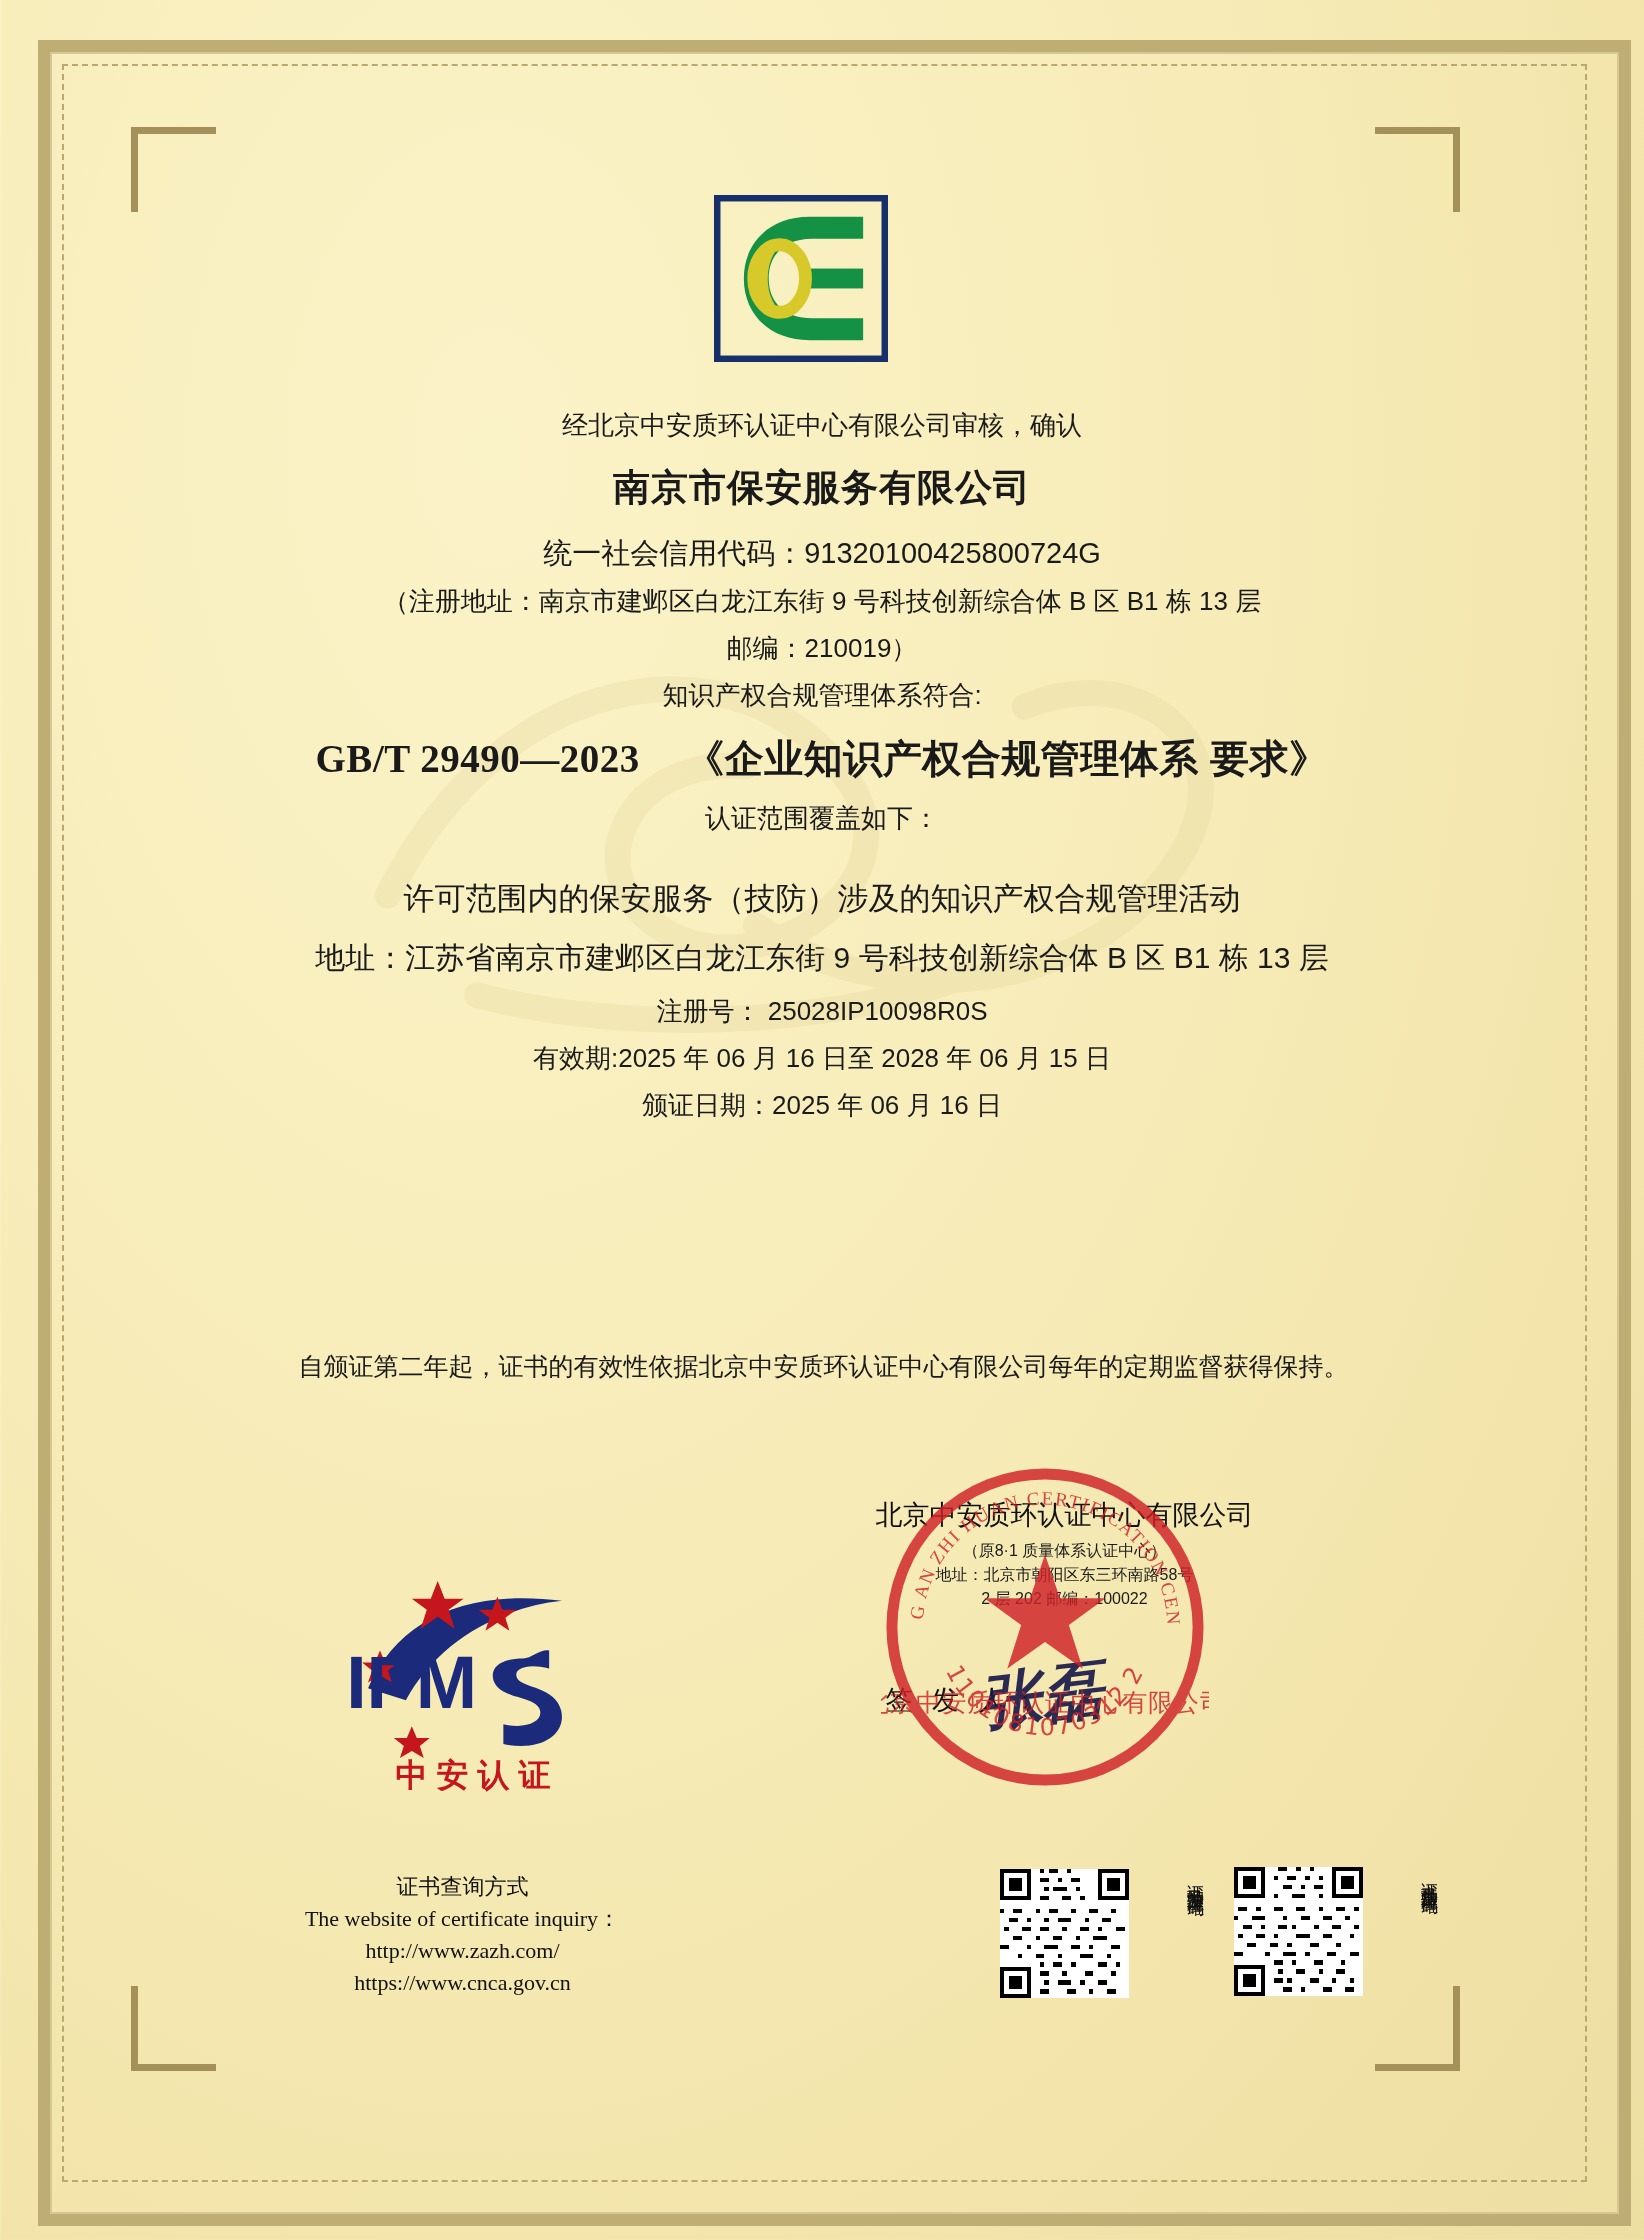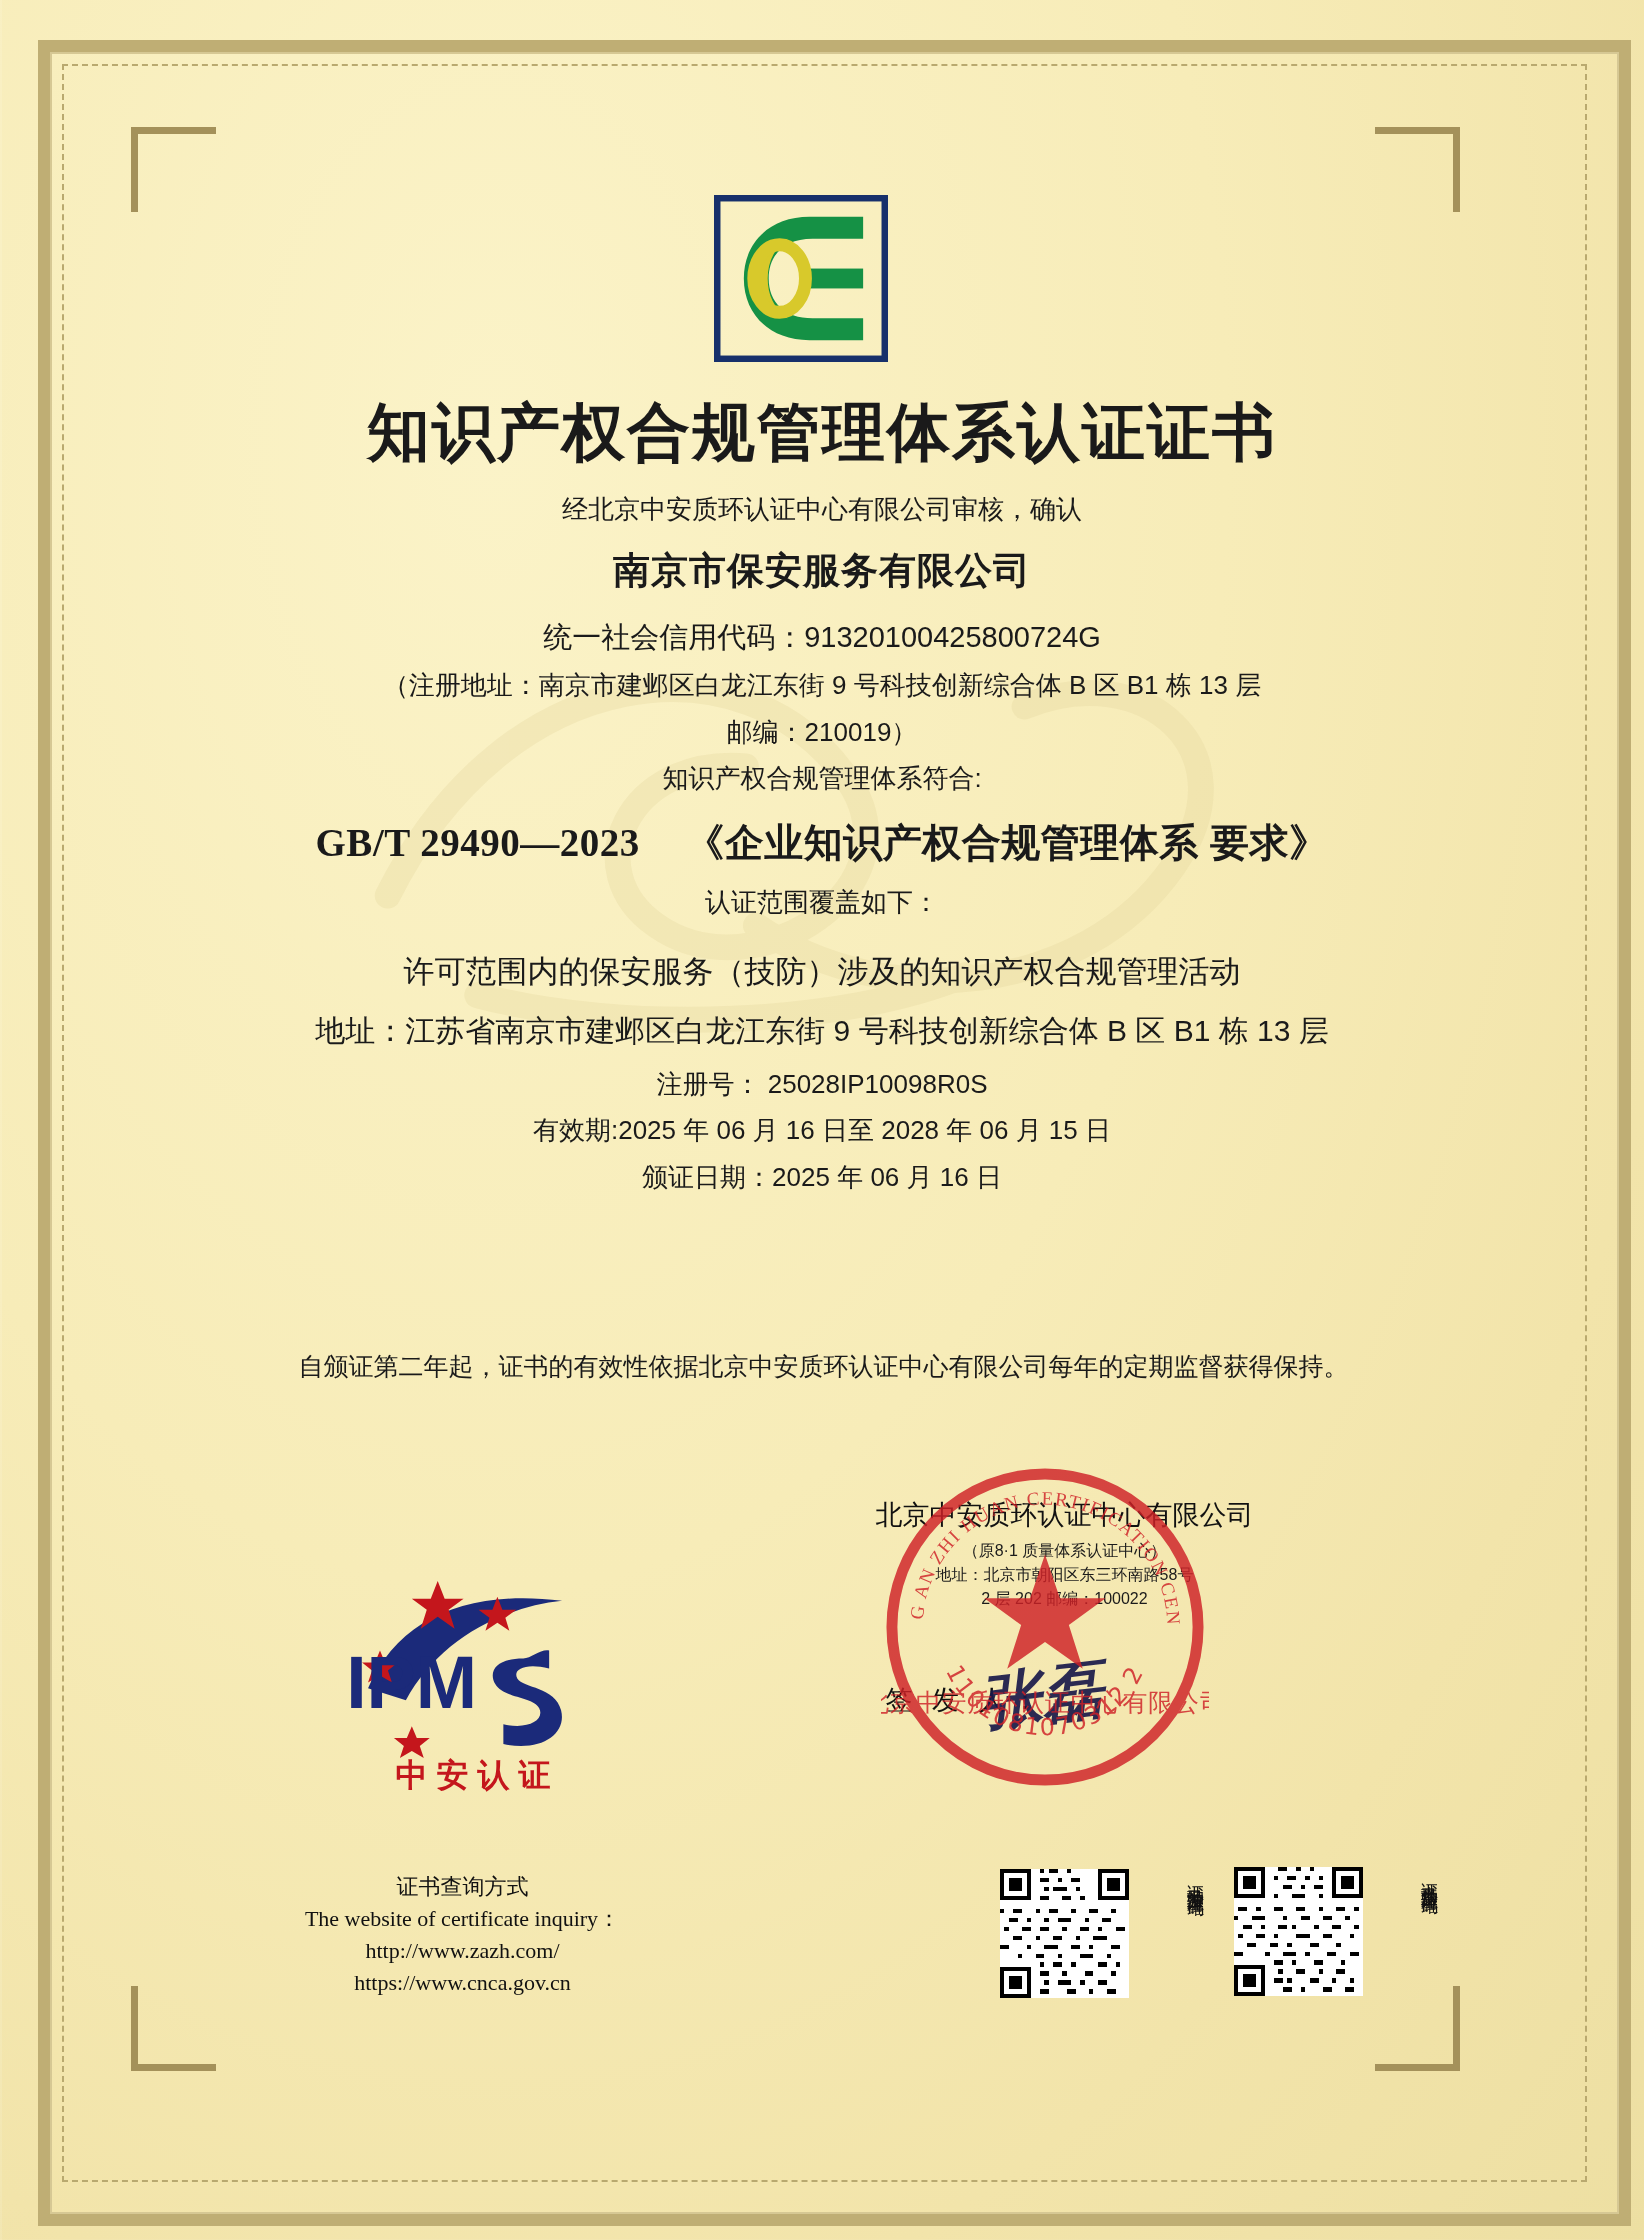--- a/index.html
+++ b/index.html
@@ -56,21 +56,21 @@
     font-size:63px;font-weight:700;letter-spacing:2px;
     margin:0 0 22px 0;line-height:1.12;
   }
   .line{font-size:26px;line-height:1.45;margin:9px 0;}
   .line.big{font-size:37px;font-weight:700;margin:16px 0 18px;letter-spacing:1px;}
   .line.credit{font-size:29px;}
   .std-line{
     font-size:39px;font-weight:700;margin:18px 0 14px;letter-spacing:0.5px;
   }
   .std-line .std-code{font-family:"Liberation Serif","DejaVu Serif",serif;}
-  .scope-line{font-size:31px;font-weight:500;margin:29px 0 18px;}
+  .scope-line{font-size:31px;font-weight:500;margin:40px 0 18px;}
   .addr-line{font-size:30px;margin:14px 0;}
   .note{
     position:absolute;left:209px;top:1348px;width:1229px;text-align:center;
     font-size:25px;color:#1a1a1a;line-height:1.5;
   }
 
   
   #ipms{position:absolute;left:328px;top:1559px;width:299px;height:259px;}
   #ipms .zh{
     position:absolute;left:0;top:195px;width:299px;text-align:center;
@@ -142,21 +142,20 @@
     <rect x="3" y="3" width="169" height="162" fill="none" stroke="#17306b" stroke-width="7"></rect>
     <g>
       <path d="M96,22 C56,22 30,48 30,84 C30,120 56,146 96,146 L150,146 L150,124 L99,124 C71,124 55,108 55,84 C55,60 71,44 99,44 L150,44 L150,22 Z" fill="#159145"></path>
       <rect x="86" y="74" width="64" height="20" fill="#159145"></rect>
       <path d="M74,44 C52,50 40,64 40,84 C40,104 52,118 74,124 C60,114 54,100 54,84 C54,68 60,54 74,44 Z" fill="#d8c92b"></path>
       <ellipse cx="66" cy="84" rx="26" ry="34" fill="none" stroke="#d8c92b" stroke-width="13"></ellipse>
     </g>
   </svg>
 
   <div class="page-content">
-    <h1 class="cert-title">知识产权合规管理体系认证证书</h1>
     <div class="line">经北京中安质环认证中心有限公司审核，确认</div>
     <div class="line big">南京市保安服务有限公司</div>
     <div class="line credit">统一社会信用代码：91320100425800724G</div>
     <div class="line">（注册地址：南京市建邺区白龙江东街 9 号科技创新综合体 B 区 B1 栋 13 层</div>
     <div class="line">邮编：210019）</div>
     <div class="line">知识产权合规管理体系符合:</div>
     <div class="std-line">
       <span class="std-code">GB/T 29490—2023</span>
       &nbsp;&nbsp;
       <span>《企业知识产权合规管理体系 要求》</span>

